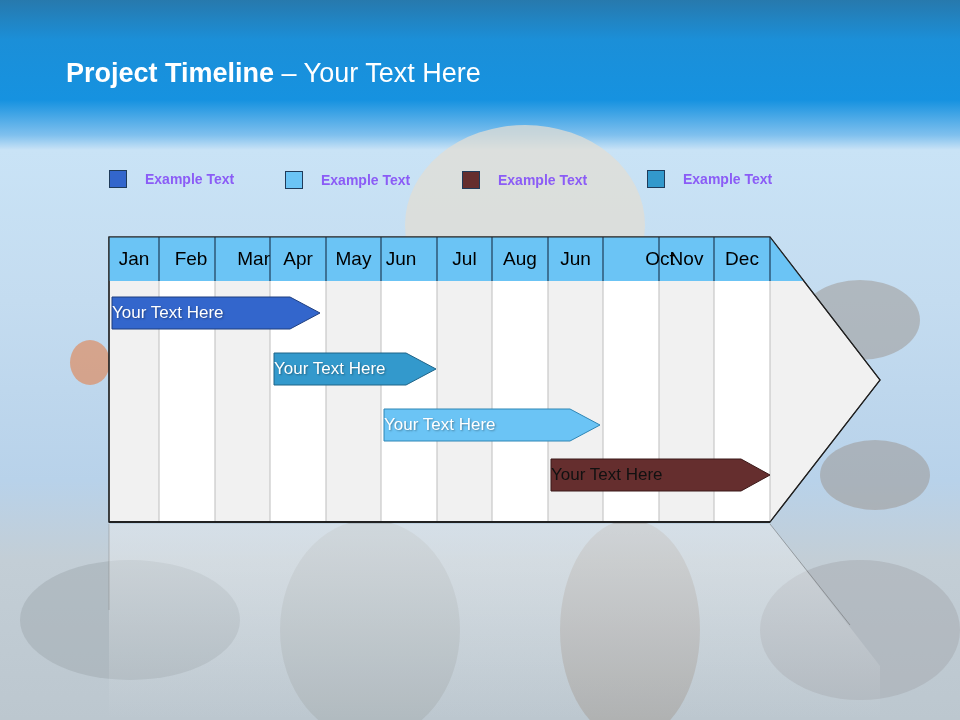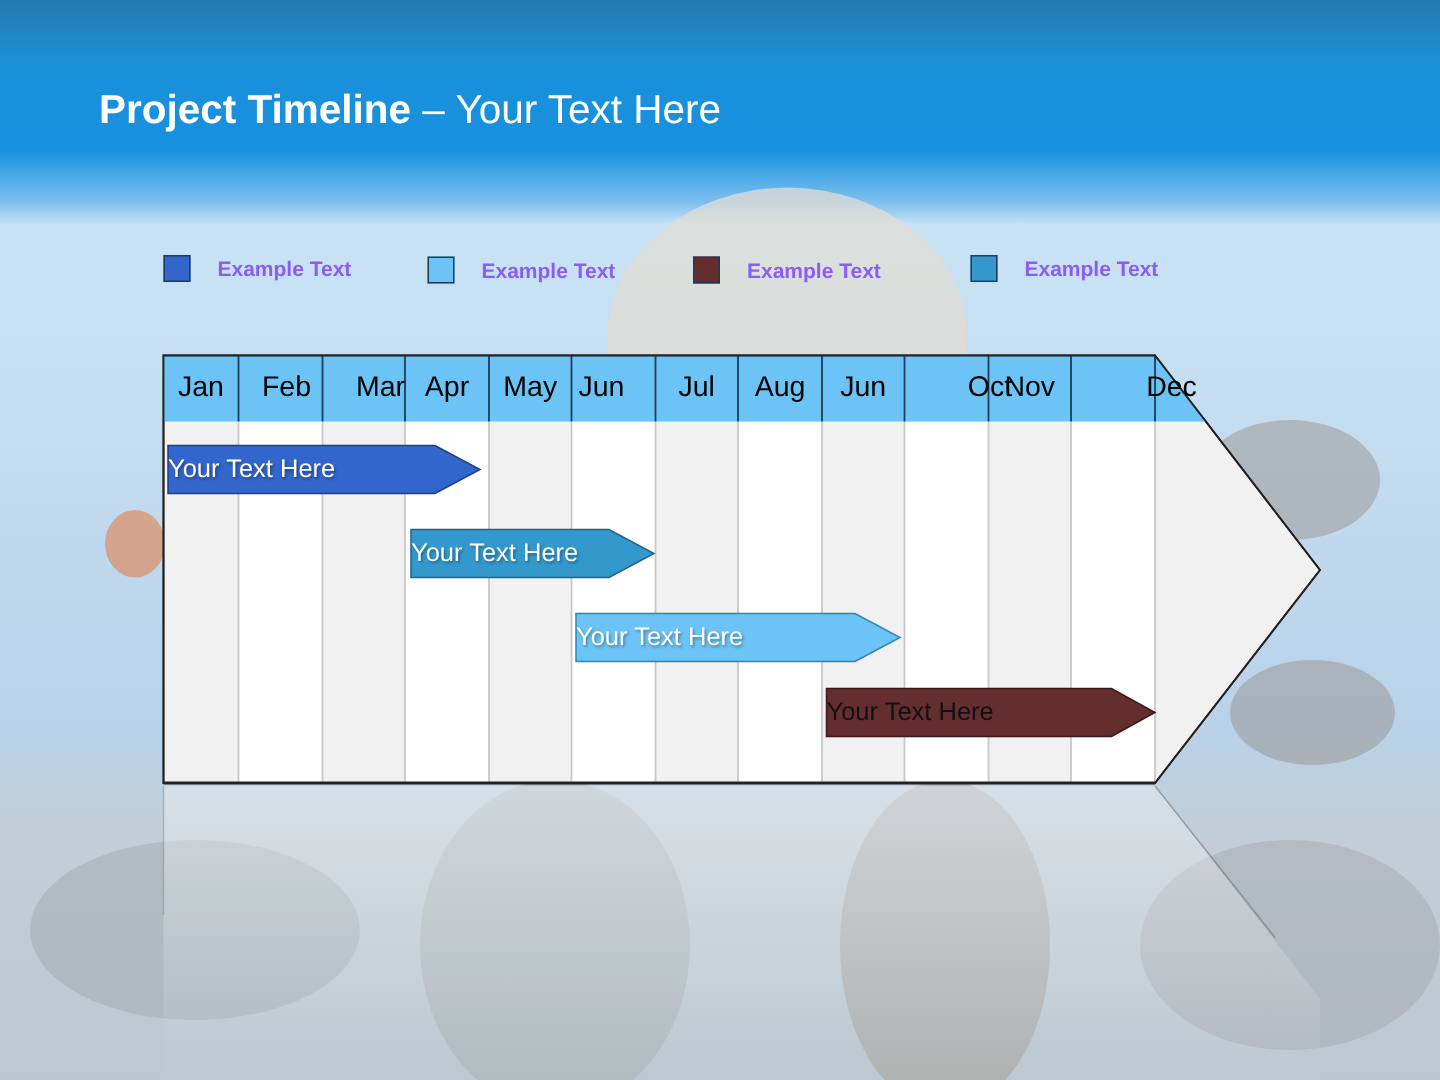--- a/index.html
+++ b/index.html
@@ -119,21 +119,21 @@
   <div class="month" style="left:159px;width:64px;">Feb</div>
   <div class="month" style="left:215px;width:55px;text-align:right;">Mar</div>
   <div class="month" style="left:270px;width:56px;">Apr</div>
   <div class="month" style="left:326px;width:55px;">May</div>
   <div class="month" style="left:373px;width:56px;">Jun</div>
   <div class="month" style="left:437px;width:55px;">Jul</div>
   <div class="month" style="left:492px;width:56px;">Aug</div>
   <div class="month" style="left:548px;width:55px;">Jun</div>
   <div class="month" style="left:603px;width:56px;margin-left:29px;">Oct</div>
   <div class="month" style="left:659px;width:55px;">Nov</div>
-  <div class="month" style="left:714px;width:56px;padding-left:39px;">Dec</div>
+  <div class="month" style="left:714px;width:56px;">Dec</div>
 </div>
 
 <div class="bar" style="left:112px;top:297px;width:195px;color:#fff;">
   <span class="bar-label">Your  Text Here</span>
 </div>
 <div class="bar" style="left:274px;top:353px;width:148px;color:#fff;">
   <span class="bar-label">Your  Text Here</span>
 </div>
 <div class="bar" style="left:384px;top:409px;width:202px;color:#fff;">
   <span class="bar-label">Your  Text Here</span>

